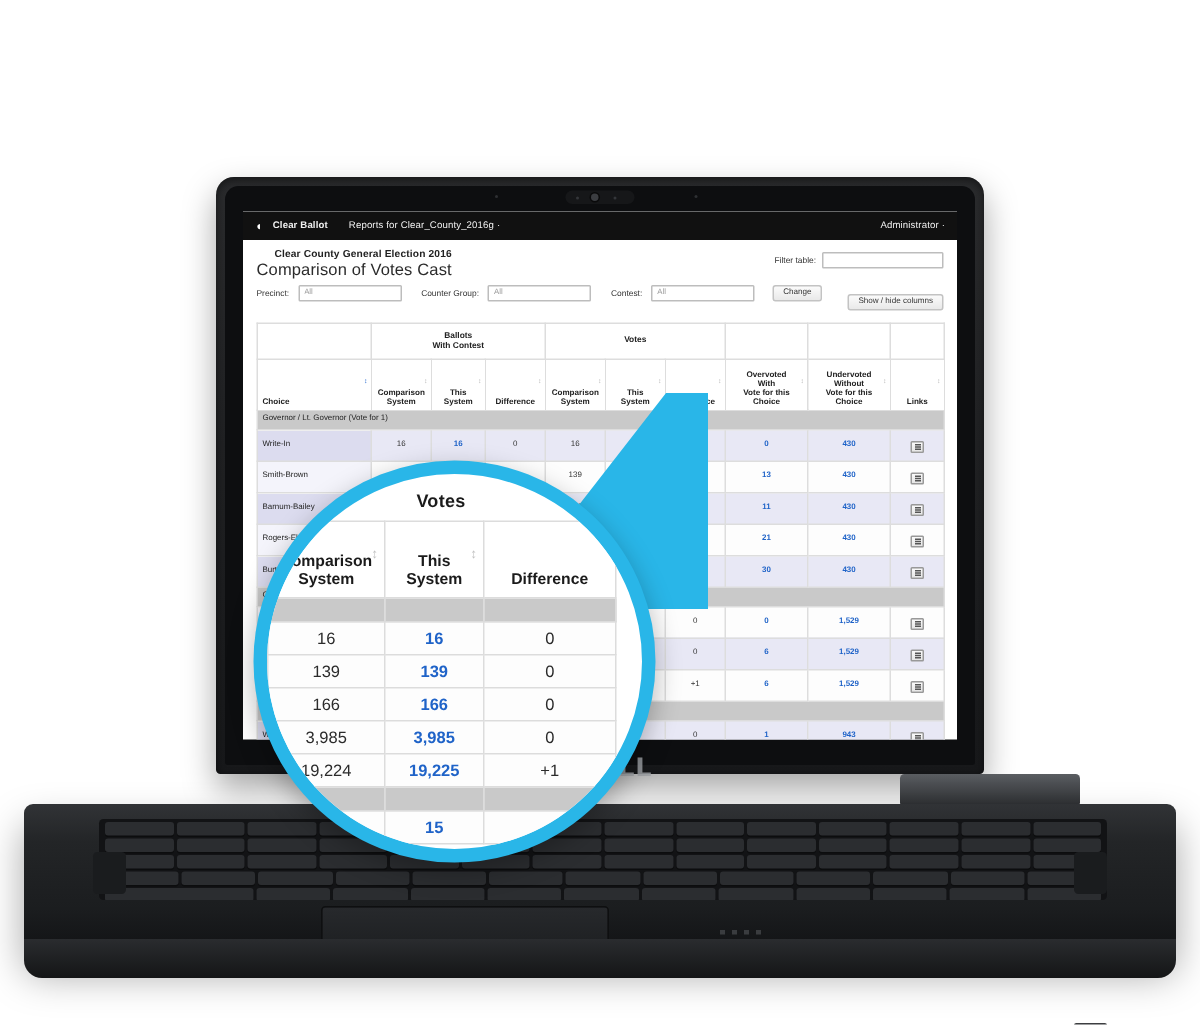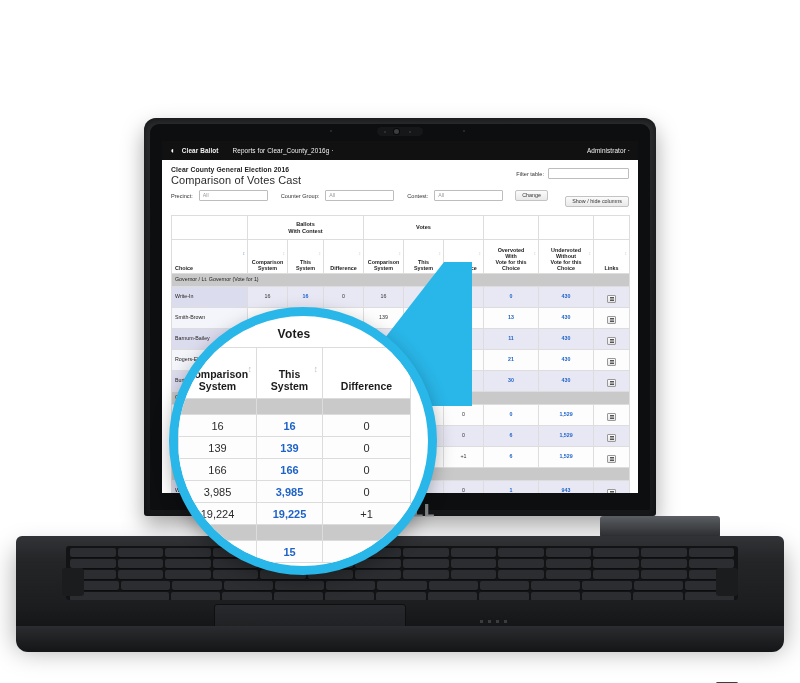--- a/index.html
+++ b/index.html
@@ -94,21 +94,21 @@
     height:19px;background:#111111;display:flex;align-items:center;
     padding:0 8px;color:#f1f1f1;font-size:6.4px;
   }
   .brand-icon{font-size:8px;margin-right:7px;color:#fff;line-height:1;}
   .brand{font-weight:600;margin-right:14px;letter-spacing:.1px;}
   .navitem{letter-spacing:.1px;}
   .nav-right{margin-left:auto;letter-spacing:.1px;}
 
   .page{padding:6px 9px 0 9px;position:relative;}
 
-  .title-row{display:flex;align-items:flex-start;}
+  .title-row{display:flex;align-items:flex-start;text-align:right;}
   .h1{font-size:6.8px;font-weight:bold;color:#222;letter-spacing:.1px;}
   .h2{font-size:11px;color:#2b2b2b;margin-top:1px;letter-spacing:.1px;}
 
   .filter-table{
     position:absolute;right:9px;top:8px;display:flex;align-items:center;gap:4px;
   }
   .filter-table .lbl{font-size:5.6px;color:#333;}
   .inp{
     border:1px solid #bdbdbd;background:#fff;height:9px;border-radius:1px;
     font-size:5.2px;color:#9a9a9a;padding:0 3px;line-height:9px;

